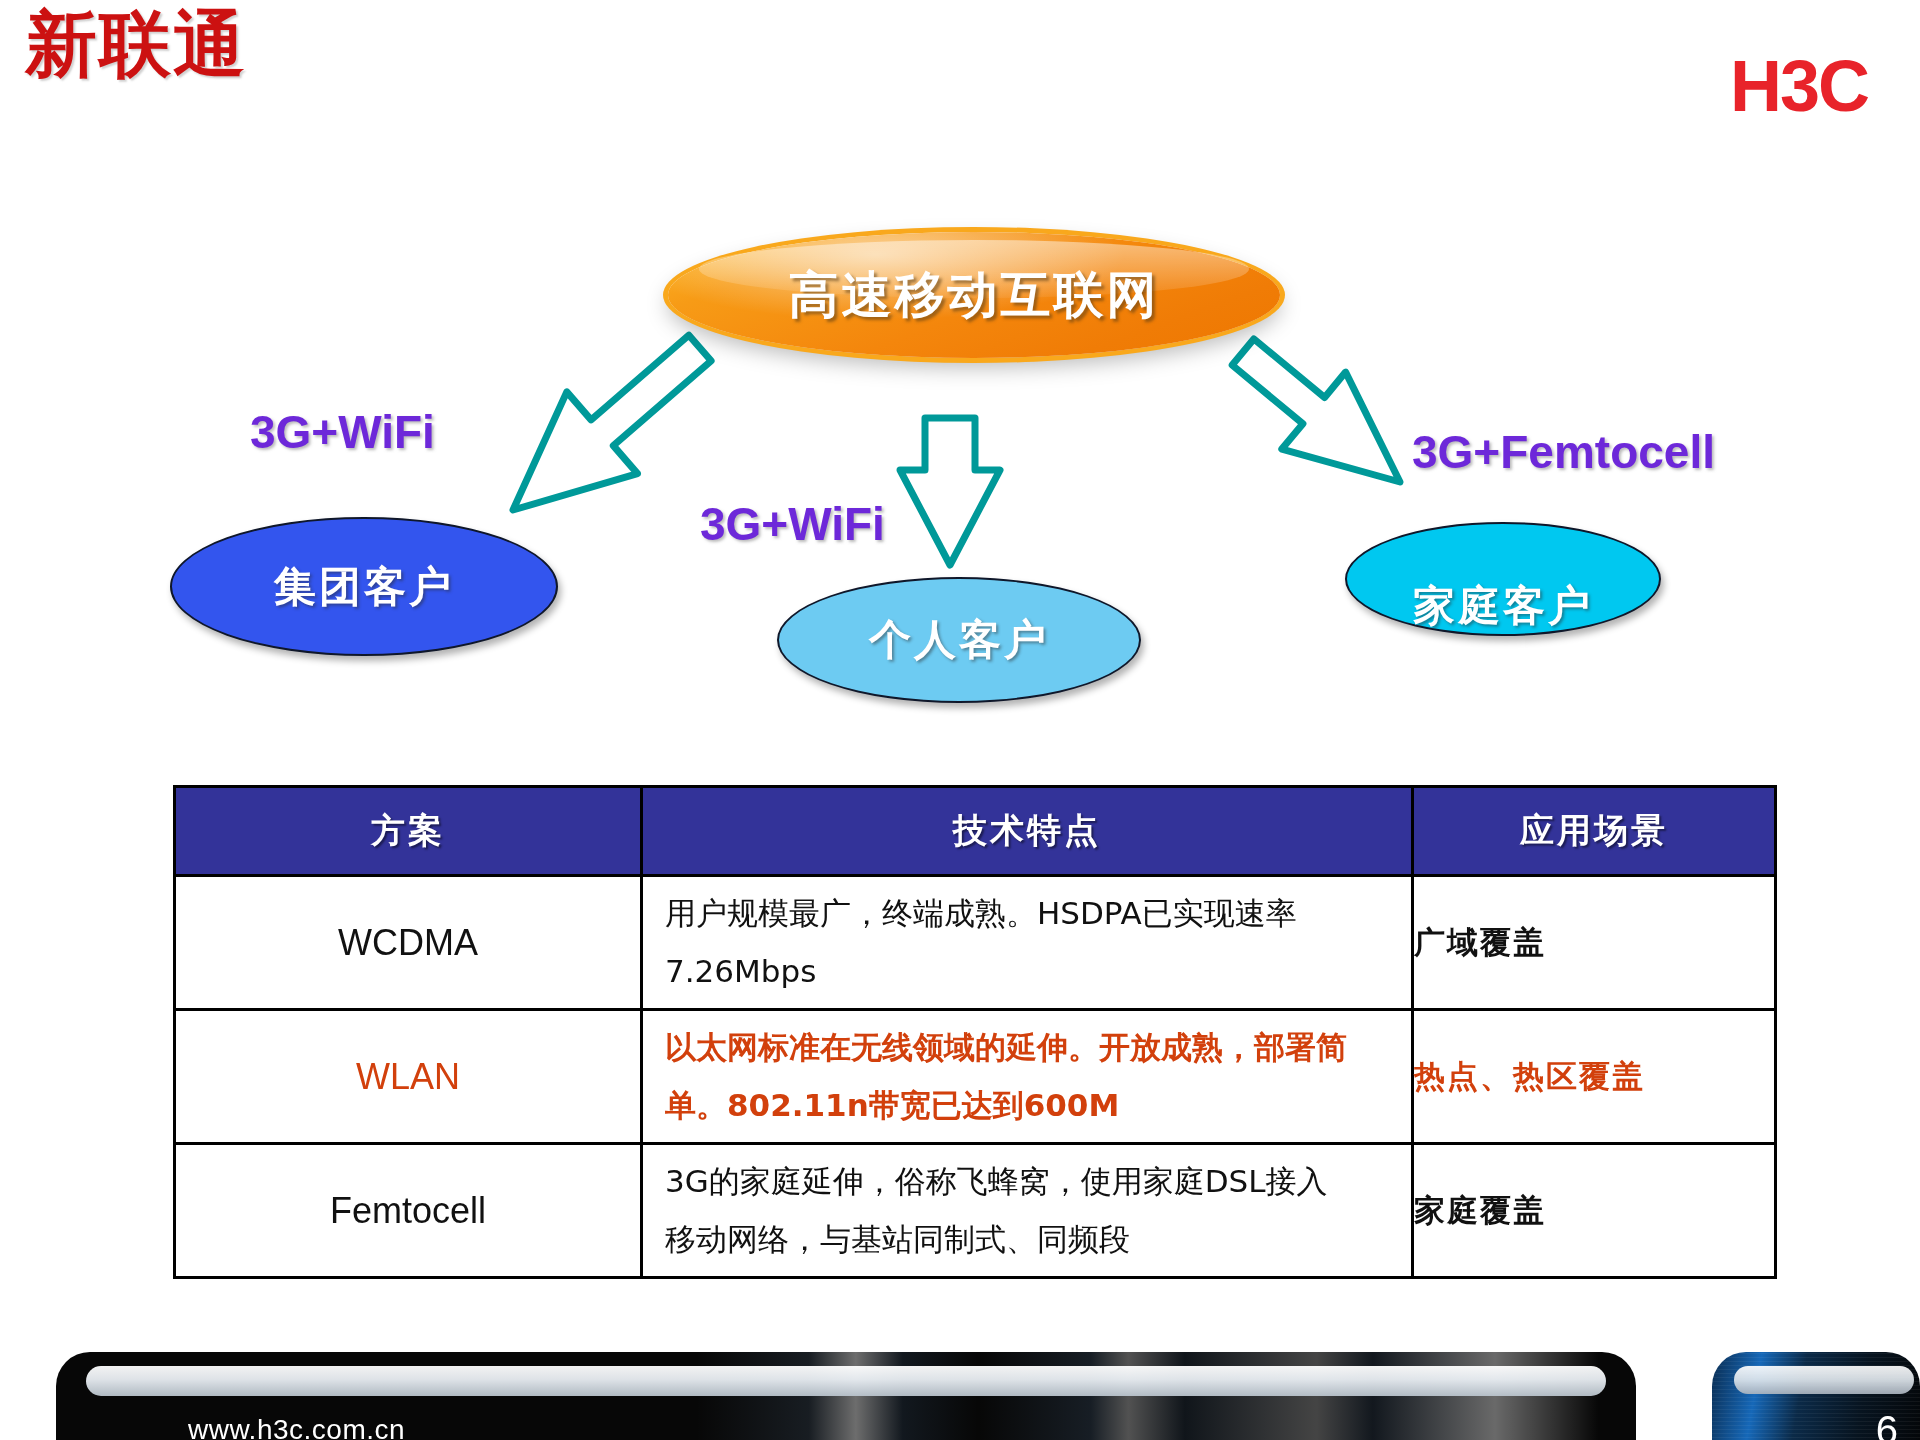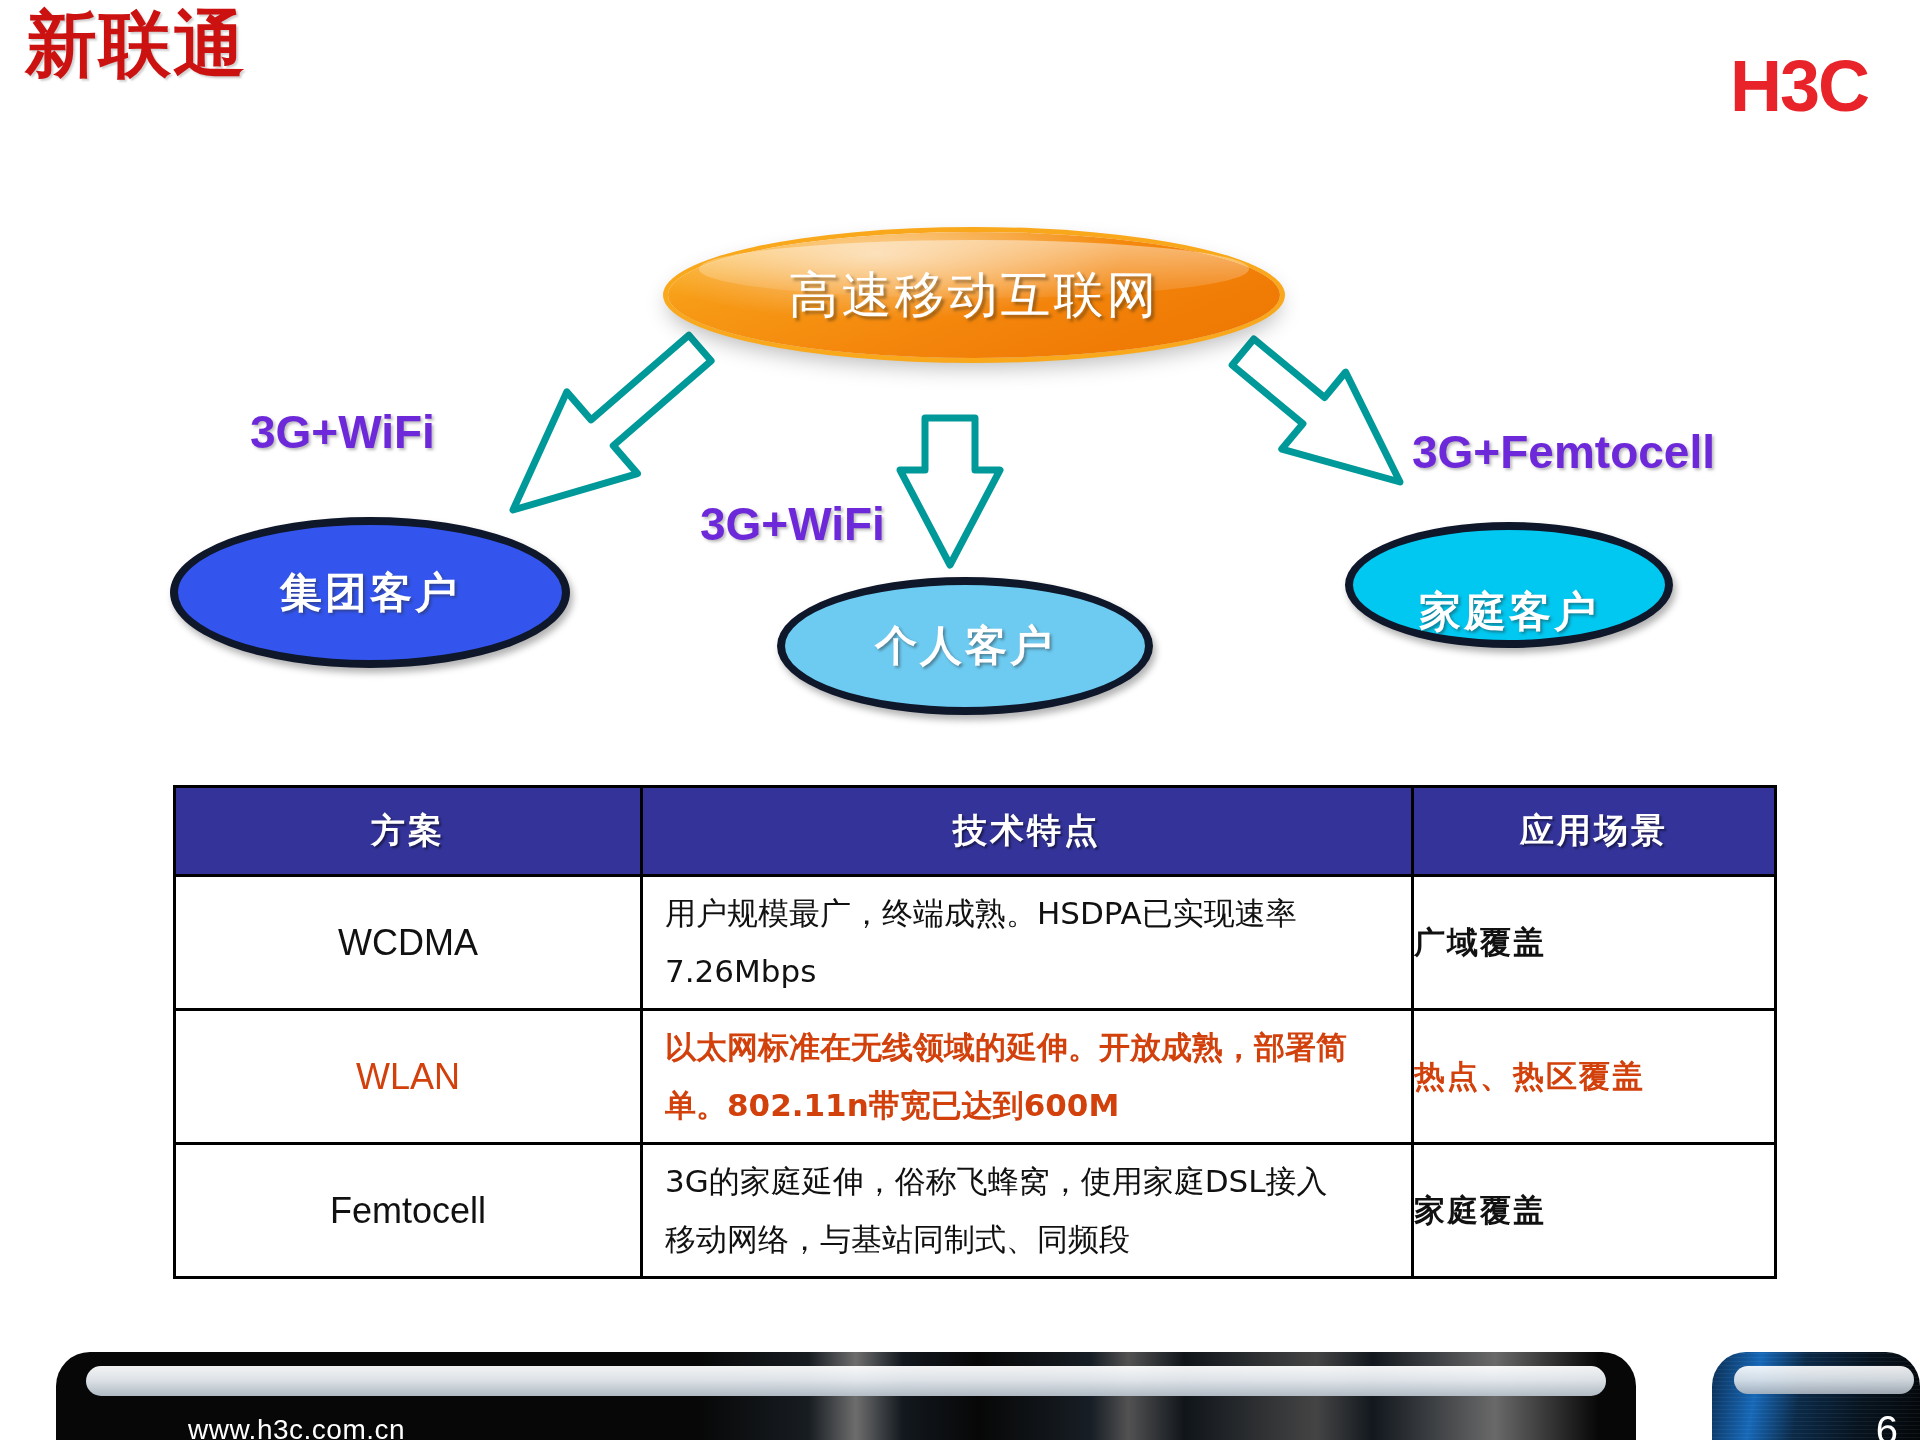--- a/index.html
+++ b/index.html
@@ -79,42 +79,42 @@
     height: 46%;
     border-radius: 50%;
     background: linear-gradient(180deg, rgba(255,255,255,0.46) 0%, rgba(255,255,255,0.06) 100%);
     pointer-events: none;
   }
   #top-node-label {
     position: relative;
     z-index: 2;
     color: #ffffff;
     font-size: 50px;
-    font-weight: normal;
+    font-weight: bold;
     font-family: "DejaVu Sans", "Liberation Sans", sans-serif;
     letter-spacing: 3px;
     text-shadow: 3px 3px 3px rgba(90,60,20,0.55);
     white-space: nowrap;
   }
 
   
   #arrows {
     position: absolute;
     left: 0;
     top: 0;
     width: 1920px;
     height: 780px;
     z-index: 2;
   }
 
   
   .node {
     position: absolute;
     border-radius: 50%;
-    border: 8px solid #0f172a;
+    border: 2px solid #0f172a;
     display: flex;
     align-items: center;
     justify-content: center;
     z-index: 3;
     box-shadow: 3px 5px 7px rgba(0,0,0,0.30);
   }
   .node-label {
     color: #ffffff;
     font-size: 42px;
     font-weight: bold;

